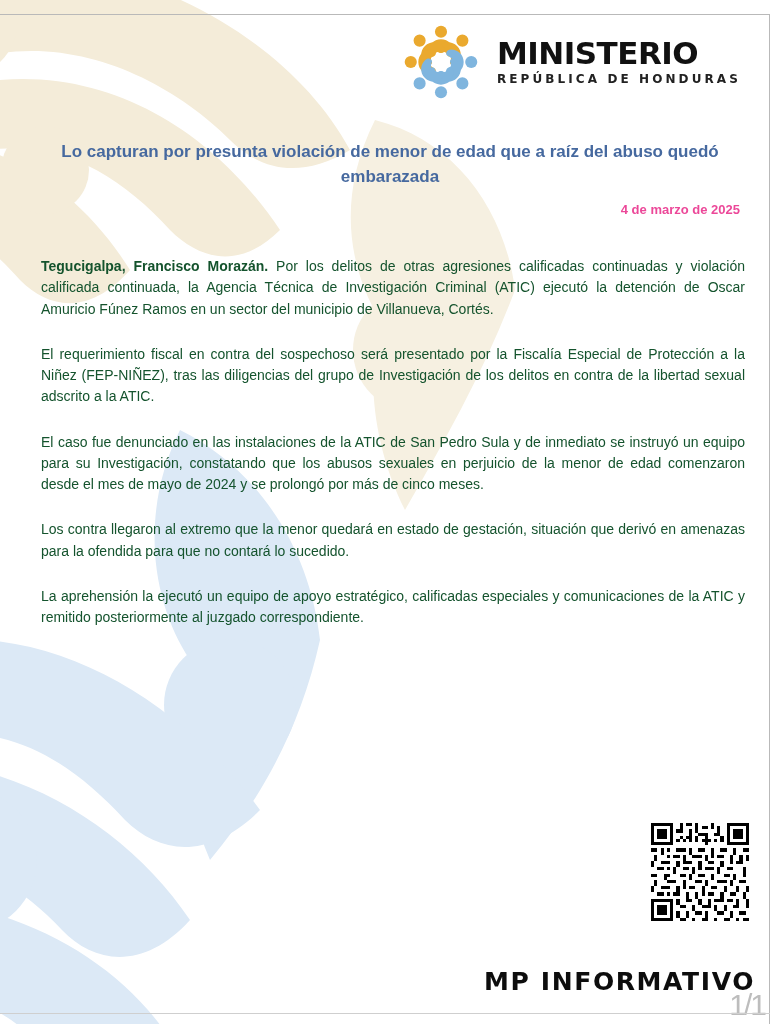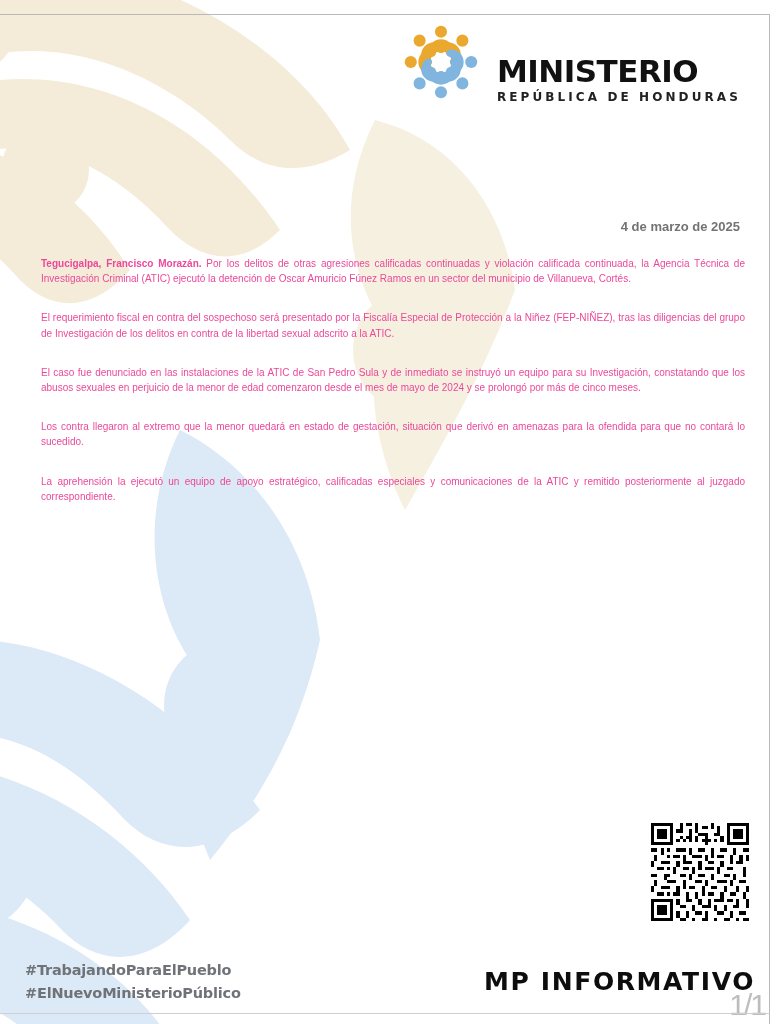--- a/index.html
+++ b/index.html
@@ -49,21 +49,21 @@
     pointer-events: none;
   }
   .wm svg { display: block; }
 
   
   .header {
     position: absolute;
     right: 42px;
     top: 20px;
     display: flex;
-    align-items: flex-end;
+    align-items: center;
     gap: 14px;
     z-index: 10;
   }
   .logo-mark { width: 84px; height: 84px; flex: 0 0 auto; }
   .logo-words { display: flex; flex-direction: column; justify-content: center; }
   .logo-line1, .logo-line2 {
     font-family: "DejaVu Sans", sans-serif;
     font-weight: bold;
     font-size: 31px;
     line-height: 0.97;
@@ -91,44 +91,44 @@
     font-size: 17px;
     line-height: 1.45;
     color: #46699f;
     z-index: 10;
   }
 
   
   .date {
     position: absolute;
     left: 40px;
-    top: 219px;
+    top: 202px;
     width: 700px;
     text-align: right;
     font-family: "Liberation Sans", sans-serif;
     font-weight: bold;
     font-size: 13px;
-    color: #737373;
+    color: #ec4899;
     z-index: 10;
   }
 
   
   .body-copy {
     position: absolute;
     left: 41px;
     top: 256px;
     width: 704px;
     z-index: 10;
   }
   .body-copy p {
     margin: 0 0 24px 0;
     font-family: "Liberation Sans", sans-serif;
-    font-size: 10px;
+    font-size: 14px;
     line-height: 1.52;
-    color: #ec4899;
+    color: #14532d;
     text-align: justify;
     text-justify: inter-word;
   }
   .body-copy p:last-child { margin-bottom: 0; }
   .lead { font-weight: bold; }
 
   
   .qr {
     position: absolute;
     left: 648px;
@@ -263,20 +263,21 @@
     <div class="logo-words">
       <div class="logo-line1">MINISTERIO</div>
       <div class="logo-sub">REPÚBLICA DE HONDURAS</div>
     </div>
   </div>
 
   <div class="frame-top"></div>
   <div class="frame-right"></div>
   <div class="frame-bottom"></div>
 
+  <div class="title">Lo capturan por presunta violación de menor de edad que a raíz del abuso quedó embarazada</div>
 
   <div class="date">4 de marzo de 2025</div>
 
   <div class="body-copy">
     <p><span class="lead">Tegucigalpa, Francisco Morazán.</span><span> Por los delitos de otras agresiones calificadas continuadas y violación calificada continuada, la Agencia Técnica de Investigación Criminal (ATIC) ejecutó la detención de Oscar Amuricio Fúnez Ramos en un sector del municipio de Villanueva, Cortés.</span></p>
     <p>El requerimiento fiscal en contra del sospechoso será presentado por la Fiscalía Especial de Protección a la Niñez (FEP-NIÑEZ), tras las diligencias del grupo de Investigación de los delitos en contra de la libertad sexual adscrito a la ATIC.</p>
     <p>El caso fue denunciado en las instalaciones de la ATIC de San Pedro Sula y de inmediato se instruyó un equipo para su Investigación, constatando que los abusos sexuales en perjuicio de la menor de edad comenzaron desde el mes de mayo de 2024 y se prolongó por más de cinco meses.</p>
     <p>Los contra llegaron al extremo que la menor quedará en estado de gestación, situación que derivó en amenazas para la ofendida para que no contará lo sucedido.</p>
     <p>La aprehensión la ejecutó un equipo de apoyo estratégico, calificadas especiales y comunicaciones de la ATIC y remitido posteriormente al juzgado correspondiente.</p>
   </div>
@@ -428,21 +429,17 @@
           <rect x="14" y="31" width="1" height="1"></rect>
         <rect x="17" y="31" width="2" height="1"></rect>
           <rect x="21" y="31" width="1" height="1"></rect>
         <rect x="24" y="31" width="2" height="1"></rect>
           <rect x="28" y="31" width="1" height="1"></rect>
         <rect x="30" y="31" width="2" height="1"></rect>
       </g>
     </svg>
   </div>
 
-  <div class="hashtags">
-    <div>#TrabajandoParaElPueblo</div>
-    <div>#ElNuevoMinisterioPúblico</div>
-  </div>
 
   <div class="pagenum">1/1</div>
   <div class="informativo">MP INFORMATIVO</div>
 
 </div>
 
 </body></html>

